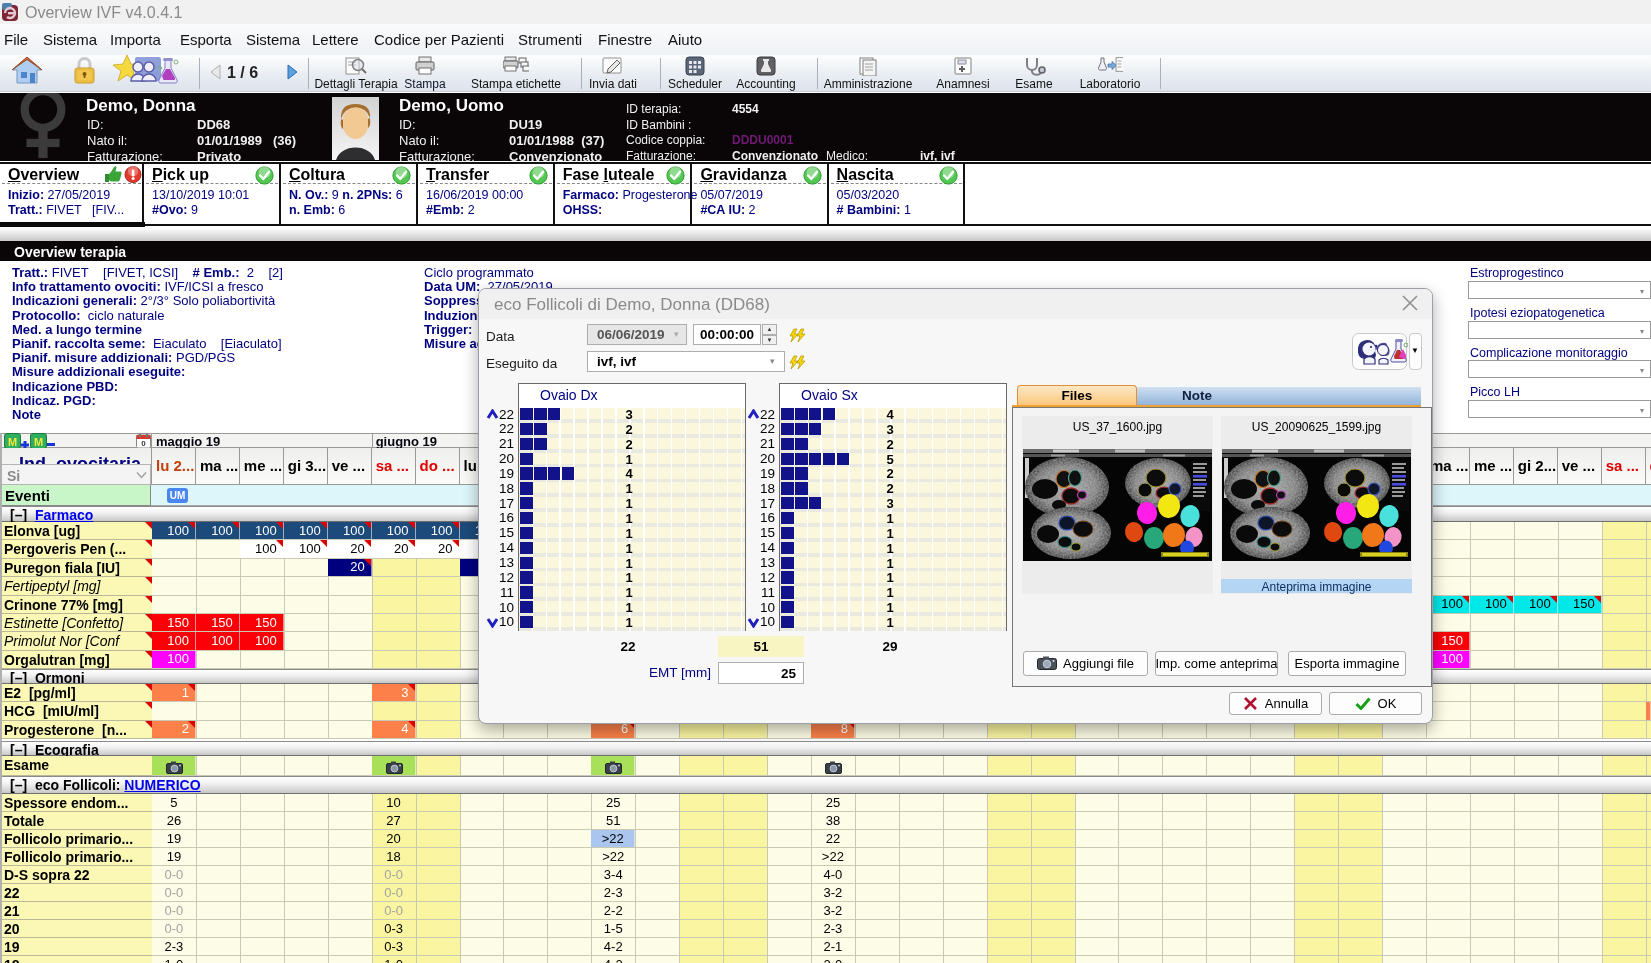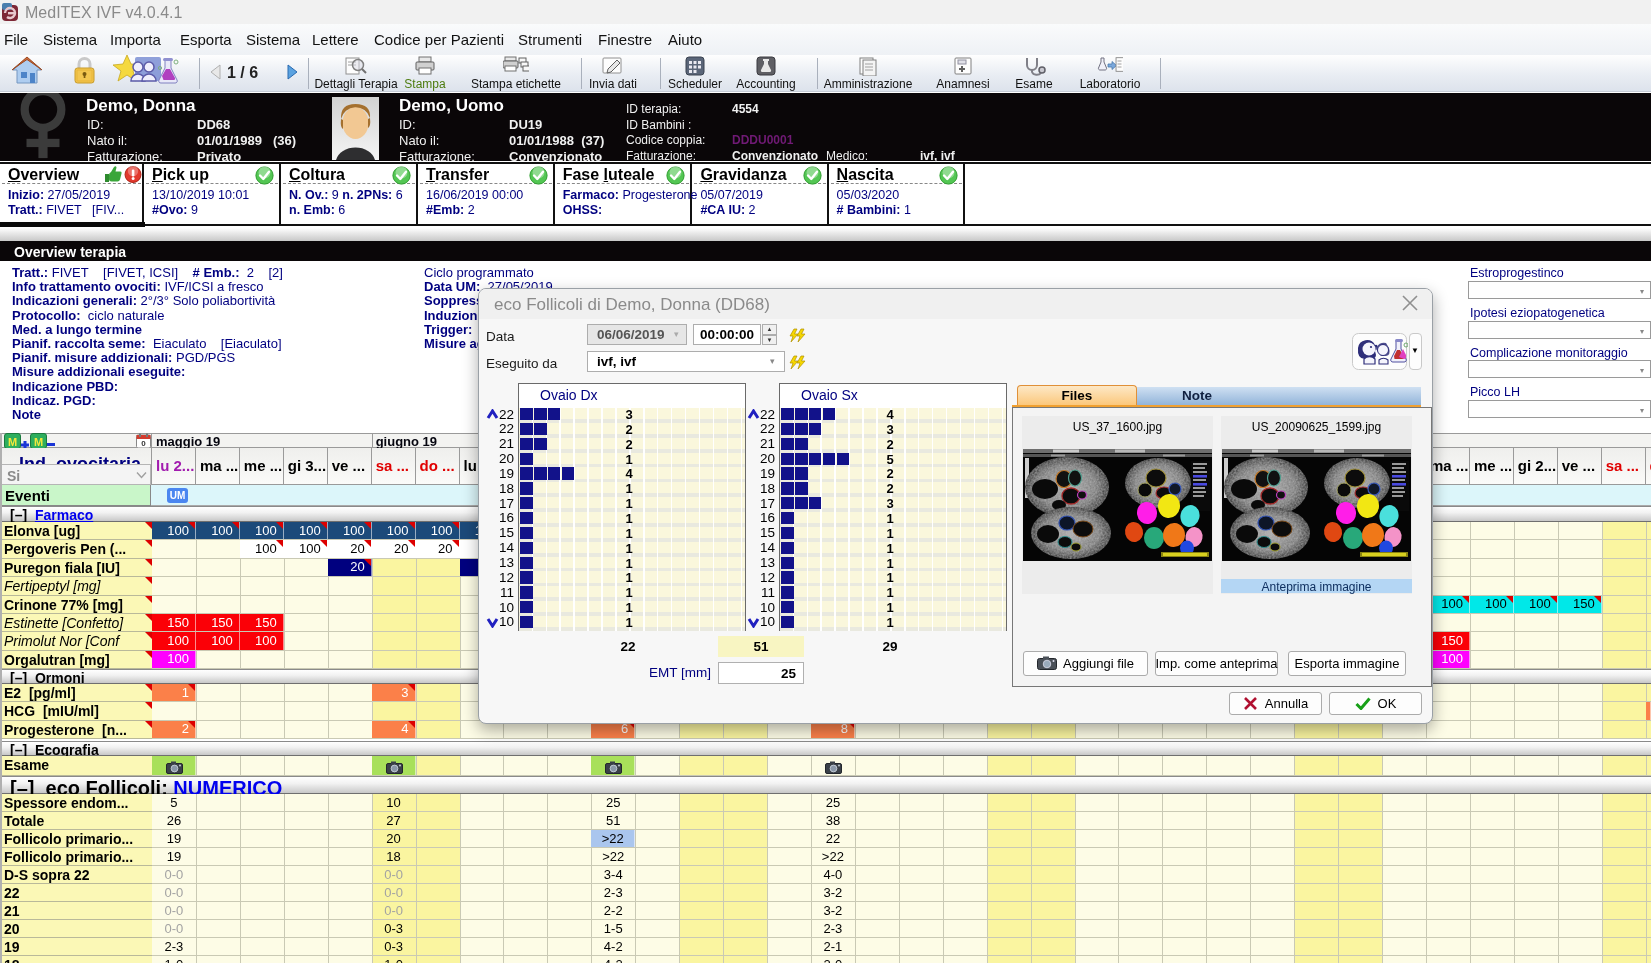--- a/index.html
+++ b/index.html
@@ -12,21 +12,21 @@
 .hdrgrad{background:linear-gradient(#ffffff,#f2f2f2 40%,#d3d3d3 85%,#c7c7c7);border-top:1px solid #8a8a8a;border-bottom:1px solid #6f6f6f}
 </style></head><body>
 
 <div class="a" style="left:0;top:0;width:1651px;height:24px;background:#f1f1f1"></div>
 <svg class="a" style="left:2px;top:3px" width="17" height="18" viewBox="0 0 17 18">
 <rect x="0" y="2" width="16" height="16" rx="4" fill="#7d2736"></rect>
 <rect x="0" y="0" width="10" height="7" rx="2" fill="#4a7fae"></rect>
 <path d="M3 10 a5 5 0 1 1 2 4" stroke="#e8c8ce" stroke-width="2.4" fill="none"></path>
 <rect x="6" y="9" width="8" height="2.4" fill="#e8c8ce"></rect>
 </svg>
-<div class="a" style="left:25px;top:4px;font-size:16px;color:#8a8a8a">MedITEX IVF v4.0.4.1</div>
+<div class="a" style="left:25px;top:4px;font-size:16px;color:#8a8a8a">Overview IVF v4.0.4.1</div>
 <div class="a" style="left:0;top:24px;width:1651px;height:31px;background:linear-gradient(#fafbfc,#eef1f5)"></div>
 <div class="a" style="left:4px;top:31px;font-size:15px;color:#111">File</div>
 <div class="a" style="left:43px;top:31px;font-size:15px;color:#111">Sistema</div>
 <div class="a" style="left:110px;top:31px;font-size:15px;color:#111">Importa</div>
 <div class="a" style="left:180px;top:31px;font-size:15px;color:#111">Esporta</div>
 <div class="a" style="left:246px;top:31px;font-size:15px;color:#111">Sistema</div>
 <div class="a" style="left:312px;top:31px;font-size:15px;color:#111">Lettere</div>
 <div class="a" style="left:374px;top:31px;font-size:15px;color:#111">Codice per Pazienti</div>
 <div class="a" style="left:518px;top:31px;font-size:15px;color:#111">Strumenti</div>
 <div class="a" style="left:598px;top:31px;font-size:15px;color:#111">Finestre</div>
@@ -77,21 +77,21 @@
     <line x1="5" y1="9" x2="13" y2="9" stroke="#a0a0a0"></line>
     <circle cx="15" cy="9" r="5.5" fill="rgba(220,220,230,0.5)" stroke="#808080" stroke-width="1.5"></circle>
     <line x1="19" y1="13" x2="23" y2="17" stroke="#707070" stroke-width="2"></line>
   </svg>
 <div class="a" style="left:356px;top:77px;font-size:12px;color:#111;transform:translateX(-50%)">Dettagli Terapia</div>
 <svg class="a" style="left:412px;top:56px" width="26" height="20" viewBox="0 0 26 20">
     <rect x="7" y="1" width="12" height="5" fill="#e8e8e8" stroke="#707070"></rect>
     <rect x="4" y="6" width="18" height="8" rx="1" fill="#d0d0d0" stroke="#606060"></rect>
     <rect x="7" y="12" width="12" height="6" fill="#fff" stroke="#707070"></rect>
   </svg>
-<div class="a" style="left:425px;top:77px;font-size:12px;color:#4d7c0f;transform:translateX(-50%)">Stampa</div>
+<div class="a" style="left:425px;top:77px;font-size:12px;color:#0f172a;transform:translateX(-50%)">Stampa</div>
 <svg class="a" style="left:503px;top:56px" width="26" height="20" viewBox="0 0 26 20">
     <rect x="2" y="1" width="11" height="4" fill="#e8e8e8" stroke="#707070"></rect>
     <rect x="0" y="5" width="15" height="7" rx="1" fill="#d0d0d0" stroke="#606060"></rect>
     <rect x="2" y="10" width="11" height="5" fill="#fff" stroke="#707070"></rect>
     <rect x="16" y="2" width="7" height="5" fill="#f8f8f8" stroke="#606060"></rect>
     <rect x="18" y="6" width="7" height="5" fill="#f8f8f8" stroke="#606060"></rect>
     <rect x="20" y="10" width="7" height="5" fill="#f8f8f8" stroke="#606060"></rect>
   </svg>
 <div class="a" style="left:516px;top:77px;font-size:12px;color:#111;transform:translateX(-50%)">Stampa etichette</div>
 <svg class="a" style="left:600px;top:56px" width="26" height="20" viewBox="0 0 26 20">
@@ -318,21 +318,21 @@
 <text x="8.5" y="12.5" font-size="11" font-weight="bold" text-anchor="middle" fill="#f2e93c">M</text>
 <path d="M17 12 h8 M21 8 v8" stroke="#1a35d6" stroke-width="3"></path>
 </svg>
 <svg class="a" style="left:30px;top:433px" width="26" height="20" viewBox="0 0 26 20">
 <rect x="0.5" y="0.5" width="16" height="15" rx="2.5" fill="#2eae5e" stroke="#1b7a3e"></rect>
 <text x="8.5" y="12.5" font-size="11" font-weight="bold" text-anchor="middle" fill="#f2e93c">M</text>
 <path d="M17 11.5 h8" stroke="#1a35d6" stroke-width="3"></path>
 </svg>
 <div class="a" style="left:0;top:448px;width:1651px;height:37px;background:linear-gradient(#efefed,#f6f6f4 65%,#fbfbf9);border-bottom:1px solid #9a9a9a"></div>
 <div class="cell" style="left:152.0px;top:448px;width:43.93px;height:37px;border-right:1px solid #9a9a9a"></div>
-<div class="a b" style="left:156.0px;top:457px;font-size:15px;color:#a21caf;width:37.93px;overflow:hidden">lu 2...</div>
+<div class="a b" style="left:156.0px;top:457px;font-size:15px;color:#c2410c;width:37.93px;overflow:hidden">lu 2...</div>
 <div class="cell" style="left:195.93px;top:448px;width:43.93px;height:37px;border-right:1px solid #9a9a9a"></div>
 <div class="a b" style="left:199.93px;top:457px;font-size:15px;color:#000;width:37.93px;overflow:hidden">ma ...</div>
 <div class="cell" style="left:239.86px;top:448px;width:43.93px;height:37px;border-right:1px solid #9a9a9a"></div>
 <div class="a b" style="left:243.86px;top:457px;font-size:15px;color:#000;width:37.93px;overflow:hidden">me ...</div>
 <div class="cell" style="left:283.78999999999996px;top:448px;width:43.93px;height:37px;border-right:1px solid #9a9a9a"></div>
 <div class="a b" style="left:287.78999999999996px;top:457px;font-size:15px;color:#000;width:37.93px;overflow:hidden">gi 3...</div>
 <div class="cell" style="left:327.72px;top:448px;width:43.93px;height:37px;border-right:1px solid #9a9a9a"></div>
 <div class="a b" style="left:331.72px;top:457px;font-size:15px;color:#000;width:37.93px;overflow:hidden">ve ...</div>
 <div class="cell" style="left:371.65px;top:448px;width:43.93px;height:37px;border-right:1px solid #9a9a9a"></div>
 <div class="a b" style="left:375.65px;top:457px;font-size:15px;color:#e00000;width:37.93px;overflow:hidden">sa ...</div>
@@ -1170,21 +1170,21 @@
   </div>
 <div class="a" style="left:810.95px;top:758px;width:43.93px;height:16px">
     <svg width="17" height="13" viewBox="0 0 17 13" style="position:absolute;left:50%;top:2.5px;margin-left:-8px">
       <rect x="0.5" y="2.5" width="16" height="10" rx="1.5" fill="#3a4048" stroke="#23272c"></rect>
       <rect x="5" y="0.5" width="5" height="3" fill="#3a4048"></rect>
       <circle cx="8.5" cy="7.5" r="3.4" fill="#8a97a8" stroke="#d0d8e0" stroke-width="0.8"></circle>
       <circle cx="14" cy="4.5" r="0.9" fill="#d0d8e0"></circle>
     </svg>
   </div>
 <div class="a hdrgrad" style="left:0;top:776px;width:1651px;height:18px"></div>
-<div class="a b" style="left:10px;top:777px;font-size:20px;color:#000">[–]&nbsp; eco Follicoli: <a style="color:#0000ee;text-decoration:underline"><b>NUMERICO</b></a></div>
+<div class="a b" style="left:10px;top:777px;font-size:14px;color:#000">[–]&nbsp; eco Follicoli: <a style="color:#0000ee;text-decoration:underline"><b>NUMERICO</b></a></div>
 <div class="a" style="left:152px;top:794px;width:1499px;height:18.0px;background:#fdfce6;border-bottom:1px solid #c9c9b4"></div>
 <div class="a" style="left:371.65px;top:794px;width:43.93000000000001px;height:17.0px;background:#faf5a0"></div>
 <div class="a" style="left:415.58px;top:794px;width:43.93000000000001px;height:17.0px;background:#faf5a0"></div>
 <div class="a" style="left:679.16px;top:794px;width:43.92999999999995px;height:17.0px;background:#faf5a0"></div>
 <div class="a" style="left:723.09px;top:794px;width:43.92999999999995px;height:17.0px;background:#faf5a0"></div>
 <div class="a" style="left:986.67px;top:794px;width:43.92999999999995px;height:17.0px;background:#faf5a0"></div>
 <div class="a" style="left:1030.6px;top:794px;width:43.930000000000064px;height:17.0px;background:#faf5a0"></div>
 <div class="a" style="left:1294.18px;top:794px;width:43.930000000000064px;height:17.0px;background:#faf5a0"></div>
 <div class="a" style="left:1338.11px;top:794px;width:43.930000000000064px;height:17.0px;background:#faf5a0"></div>
 <div class="a" style="left:1601.69px;top:794px;width:43.930000000000064px;height:17.0px;background:#faf5a0"></div>

